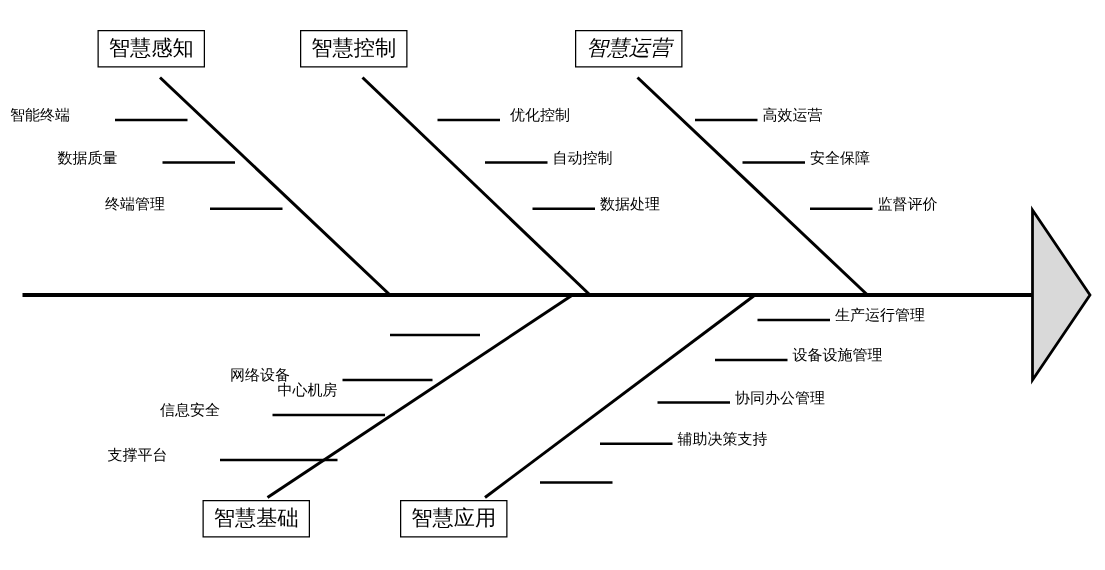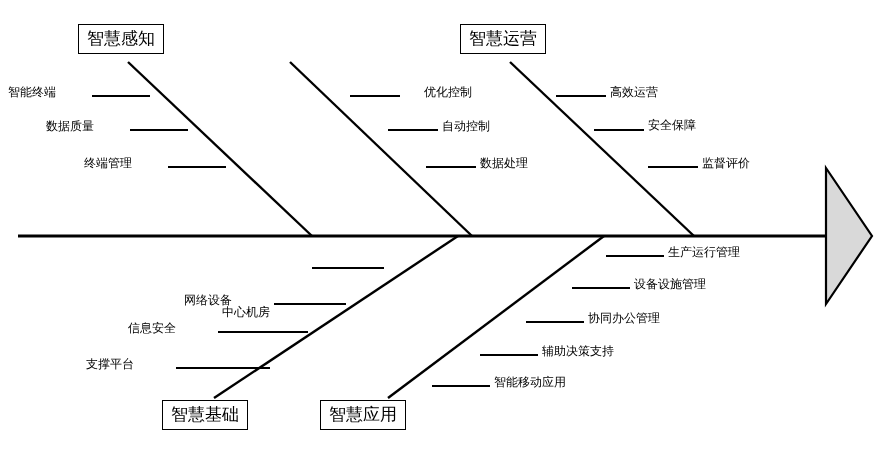--- a/index.html
+++ b/index.html
@@ -84,40 +84,40 @@
 
       <line x1="606" y1="256" x2="664" y2="256"></line>
       <line x1="572" y1="288" x2="630" y2="288"></line>
       <line x1="526" y1="322" x2="584" y2="322"></line>
       <line x1="480" y1="355" x2="538" y2="355"></line>
       <line x1="432" y1="386" x2="490" y2="386"></line>
     </g>
   </svg>
 
   <div class="cat-box" style="left:78px; top:24px;">智慧感知</div>
-  <div class="cat-box" style="left:460px; top:24px;">智慧运营</div>
+  <div class="cat-box" style="left:240px; top:24px;">智慧控制</div>
+  <div class="cat-box" style="left:460px; top:24px;font-style:italic;">智慧运营</div>
   <div class="cat-box" style="left:162px; top:400px;">智慧基础</div>
   <div class="cat-box" style="left:320px; top:400px;">智慧应用</div>
 
   <div class="bone-label" style="left:8px; top:86px;">智能终端</div>
   <div class="bone-label" style="left:46px; top:120px;text-align:right;">数据质量</div>
   <div class="bone-label" style="left:84px; top:157px;">终端管理</div>
 
-  <div class="bone-label" style="left:424px; top:86px;text-align:right;">优化控制</div>
+  <div class="bone-label" style="left:408px; top:86px;text-align:right;">优化控制</div>
   <div class="bone-label" style="left:442px; top:120px;">自动控制</div>
   <div class="bone-label" style="left:480px; top:157px;">数据处理</div>
 
   <div class="bone-label" style="left:610px; top:86px;">高效运营</div>
-  <div class="bone-label" style="left:648px; top:120px;font-family:Liberation Mono, monospace;">安全保障</div>
+  <div class="bone-label" style="left:648px; top:120px;">安全保障</div>
   <div class="bone-label" style="left:702px; top:157px;">监督评价</div>
 
   <div class="bone-label" style="left:222px; top:258px;margin-top:48px;">中心机房</div>
   <div class="bone-label" style="left:184px; top:294px;">网络设备</div>
   <div class="bone-label" style="left:128px; top:322px;">信息安全</div>
   <div class="bone-label" style="left:86px; top:358px;">支撑平台</div>
 
   <div class="bone-label" style="left:668px; top:246px;">生产运行管理</div>
   <div class="bone-label" style="left:634px; top:278px;">设备设施管理</div>
   <div class="bone-label" style="left:588px; top:312px;">协同办公管理</div>
   <div class="bone-label" style="left:542px; top:345px;">辅助决策支持</div>
-  <div class="bone-label" style="left:494px; top:376px;">智能移动应用</div>
 
 </div>
 
 </body></html>

